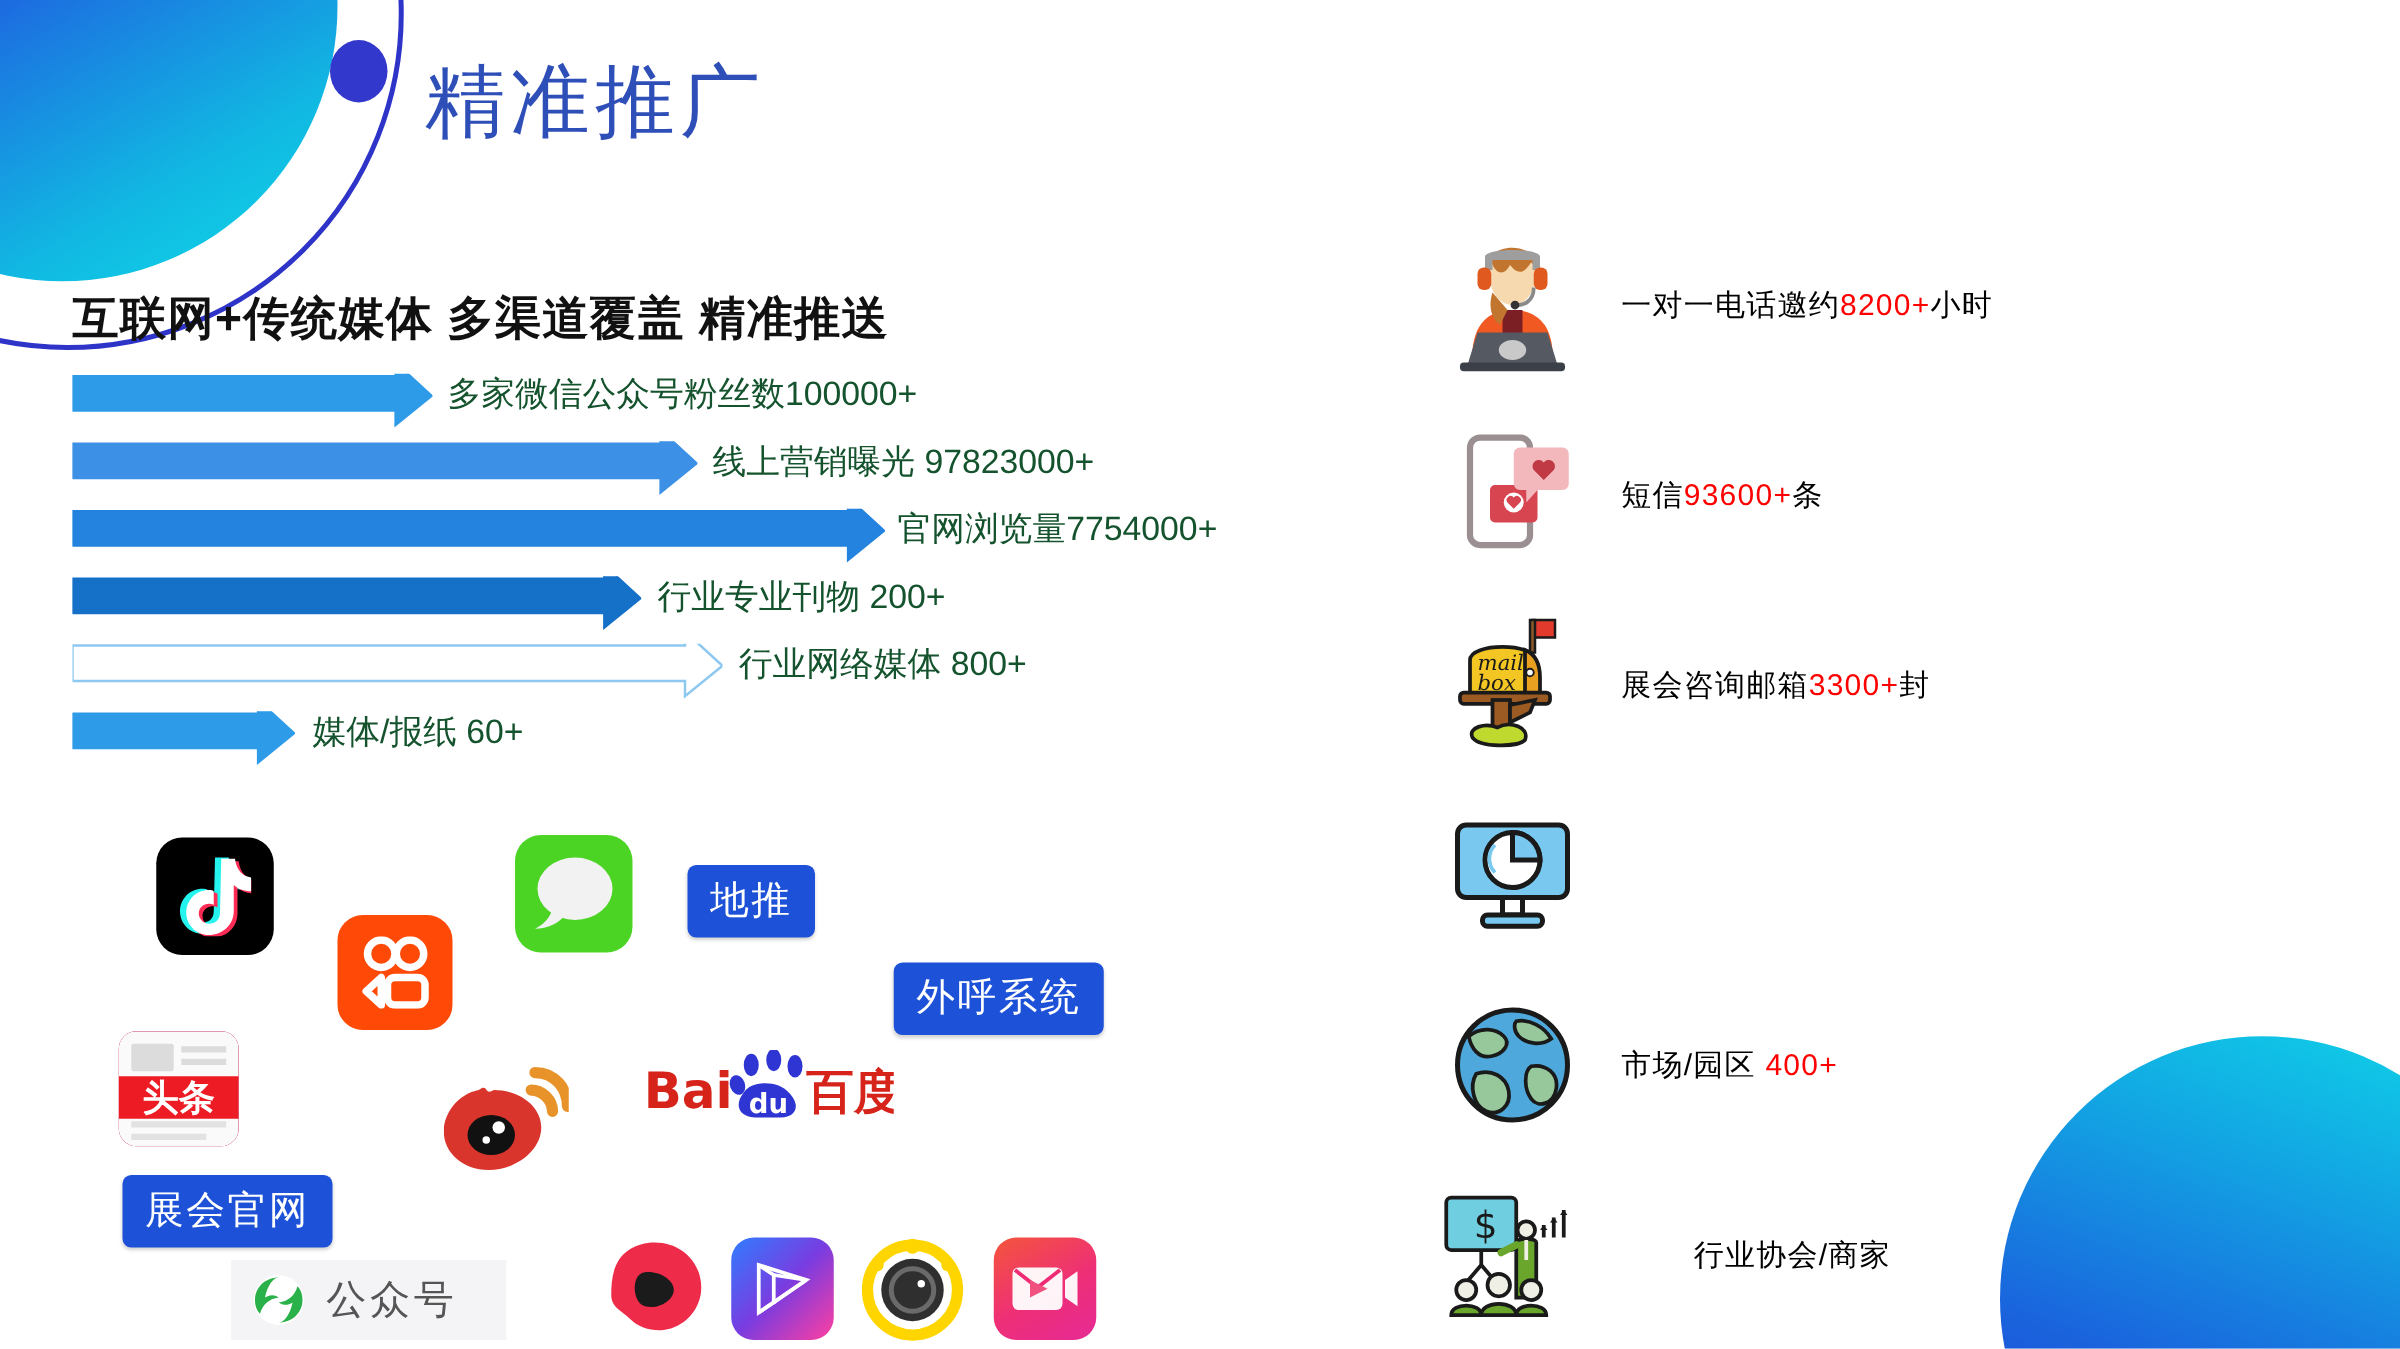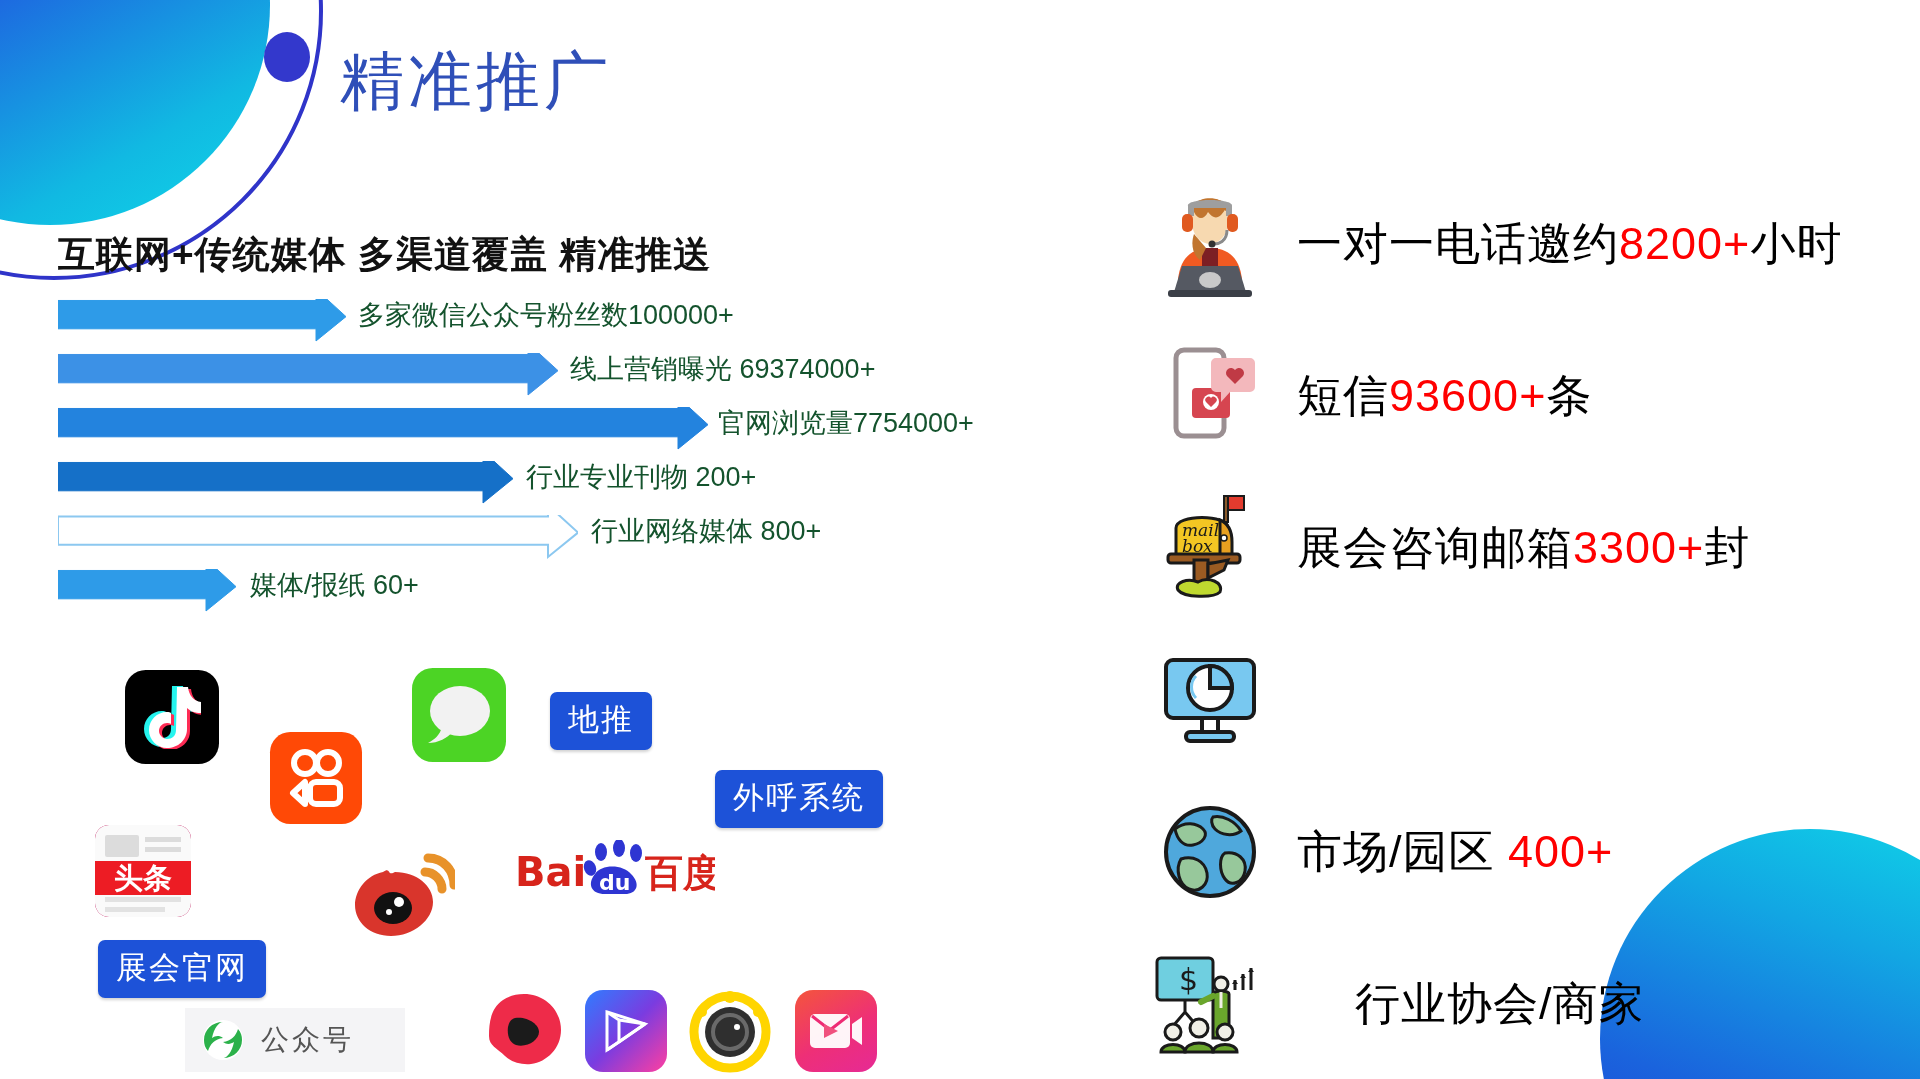--- a/index.html
+++ b/index.html
@@ -79,32 +79,32 @@
   .badge{
     background:#1D52D8;color:#fff;border-radius:7px;
     font-size:31px;padding:7px 18px 9px;letter-spacing:2px;white-space:nowrap;
     box-shadow:0 2px 3px rgba(0,0,0,.18);
   }
   .badge-ditui{left:510px;top:52px;}
   .badge-waihu{left:675px;top:130px;}
   .badge-guanwang{left:58px;top:300px;}
   
   .gzh{left:145px;top:368px;width:220px;height:64px;background:#f4f4f6;display:flex;align-items:center;gap:14px;padding-left:14px;box-sizing:border-box;}
-  .gzh-text{font-size:28px;color:#555;letter-spacing:3px;}
+  .gzh-text{font-size:32px;color:#555;letter-spacing:3px;}
   
   .app1{left:443px;top:350px;width:82px;height:82px;}
   .app2{left:545px;top:350px;width:82px;height:82px;background:linear-gradient(135deg,#2f7dff 0%,#7a3ce0 50%,#ff3fa0 100%);}
   .app3{left:648px;top:350px;width:84px;height:84px;}
   .app4{left:755px;top:350px;width:82px;height:82px;background:linear-gradient(150deg,#f4553c 0%,#ee2f77 55%,#e62a95 100%);}
 
   
   .right-col{position:absolute;left:1145px;top:168px;width:760px;z-index:5;}
   .rc-row{display:flex;align-items:center;height:152px;}
   .rc-icon{width:130px;min-width:130px;display:flex;align-items:center;justify-content:center;}
-  .rc-text{font-size:45px;color:#000;white-space:nowrap;margin-left:22px;letter-spacing:1px;}
+  .rc-text{font-size:24px;color:#000;white-space:nowrap;margin-left:22px;letter-spacing:1px;}
   .rc-text .hl{color:#ff0000;}
   .rc-row-assoc .rc-text{margin-left:80px;}
 </style>
 </head>
 <body>
 
 <div class="slide">
 
   <div class="deco-blob"></div>
   <div class="deco-ring"></div>
@@ -123,21 +123,21 @@
           </svg>
         </div>
         <div class="arrow-label" style="left: 300px;">多家微信公众号粉丝数100000+</div>
       </div>
       <div class="arrow-row">
         <div class="arrow-shape" style="width: 500px;">
           <svg viewBox="0 0 500 65.28" preserveAspectRatio="none" style="height:65.28px;width:500px">
             <path d="M0 1.4733333333333327 L470 1.4733333333333327 L470 -9.86 L500 17.64 L470 41.99 L470 29.80666666666667 L0 29.80666666666667 Z" fill="#3C91E6" stroke="#3C91E6" stroke-width="1"></path>
           </svg>
         </div>
-        <div class="arrow-label" style="left: 512px;">线上营销曝光 69374000+</div>
+        <div class="arrow-label" style="left: 512px;">线上营销曝光 97823000+</div>
       </div>
       <div class="arrow-row">
         <div class="arrow-shape" style="width: 650px;">
           <svg viewBox="0 0 650 65.28" preserveAspectRatio="none" style="height:65.28px;width:650px">
             <path d="M0 1.4733333333333327 L620 1.4733333333333327 L620 -9.86 L650 17.64 L620 41.99 L620 29.80666666666667 L0 29.80666666666667 Z" fill="#2383DE" stroke="#2383DE" stroke-width="1"></path>
           </svg>
         </div>
         <div class="arrow-label" style="left: 660px;">官网浏览量7754000+</div>
       </div>
       <div class="arrow-row">

